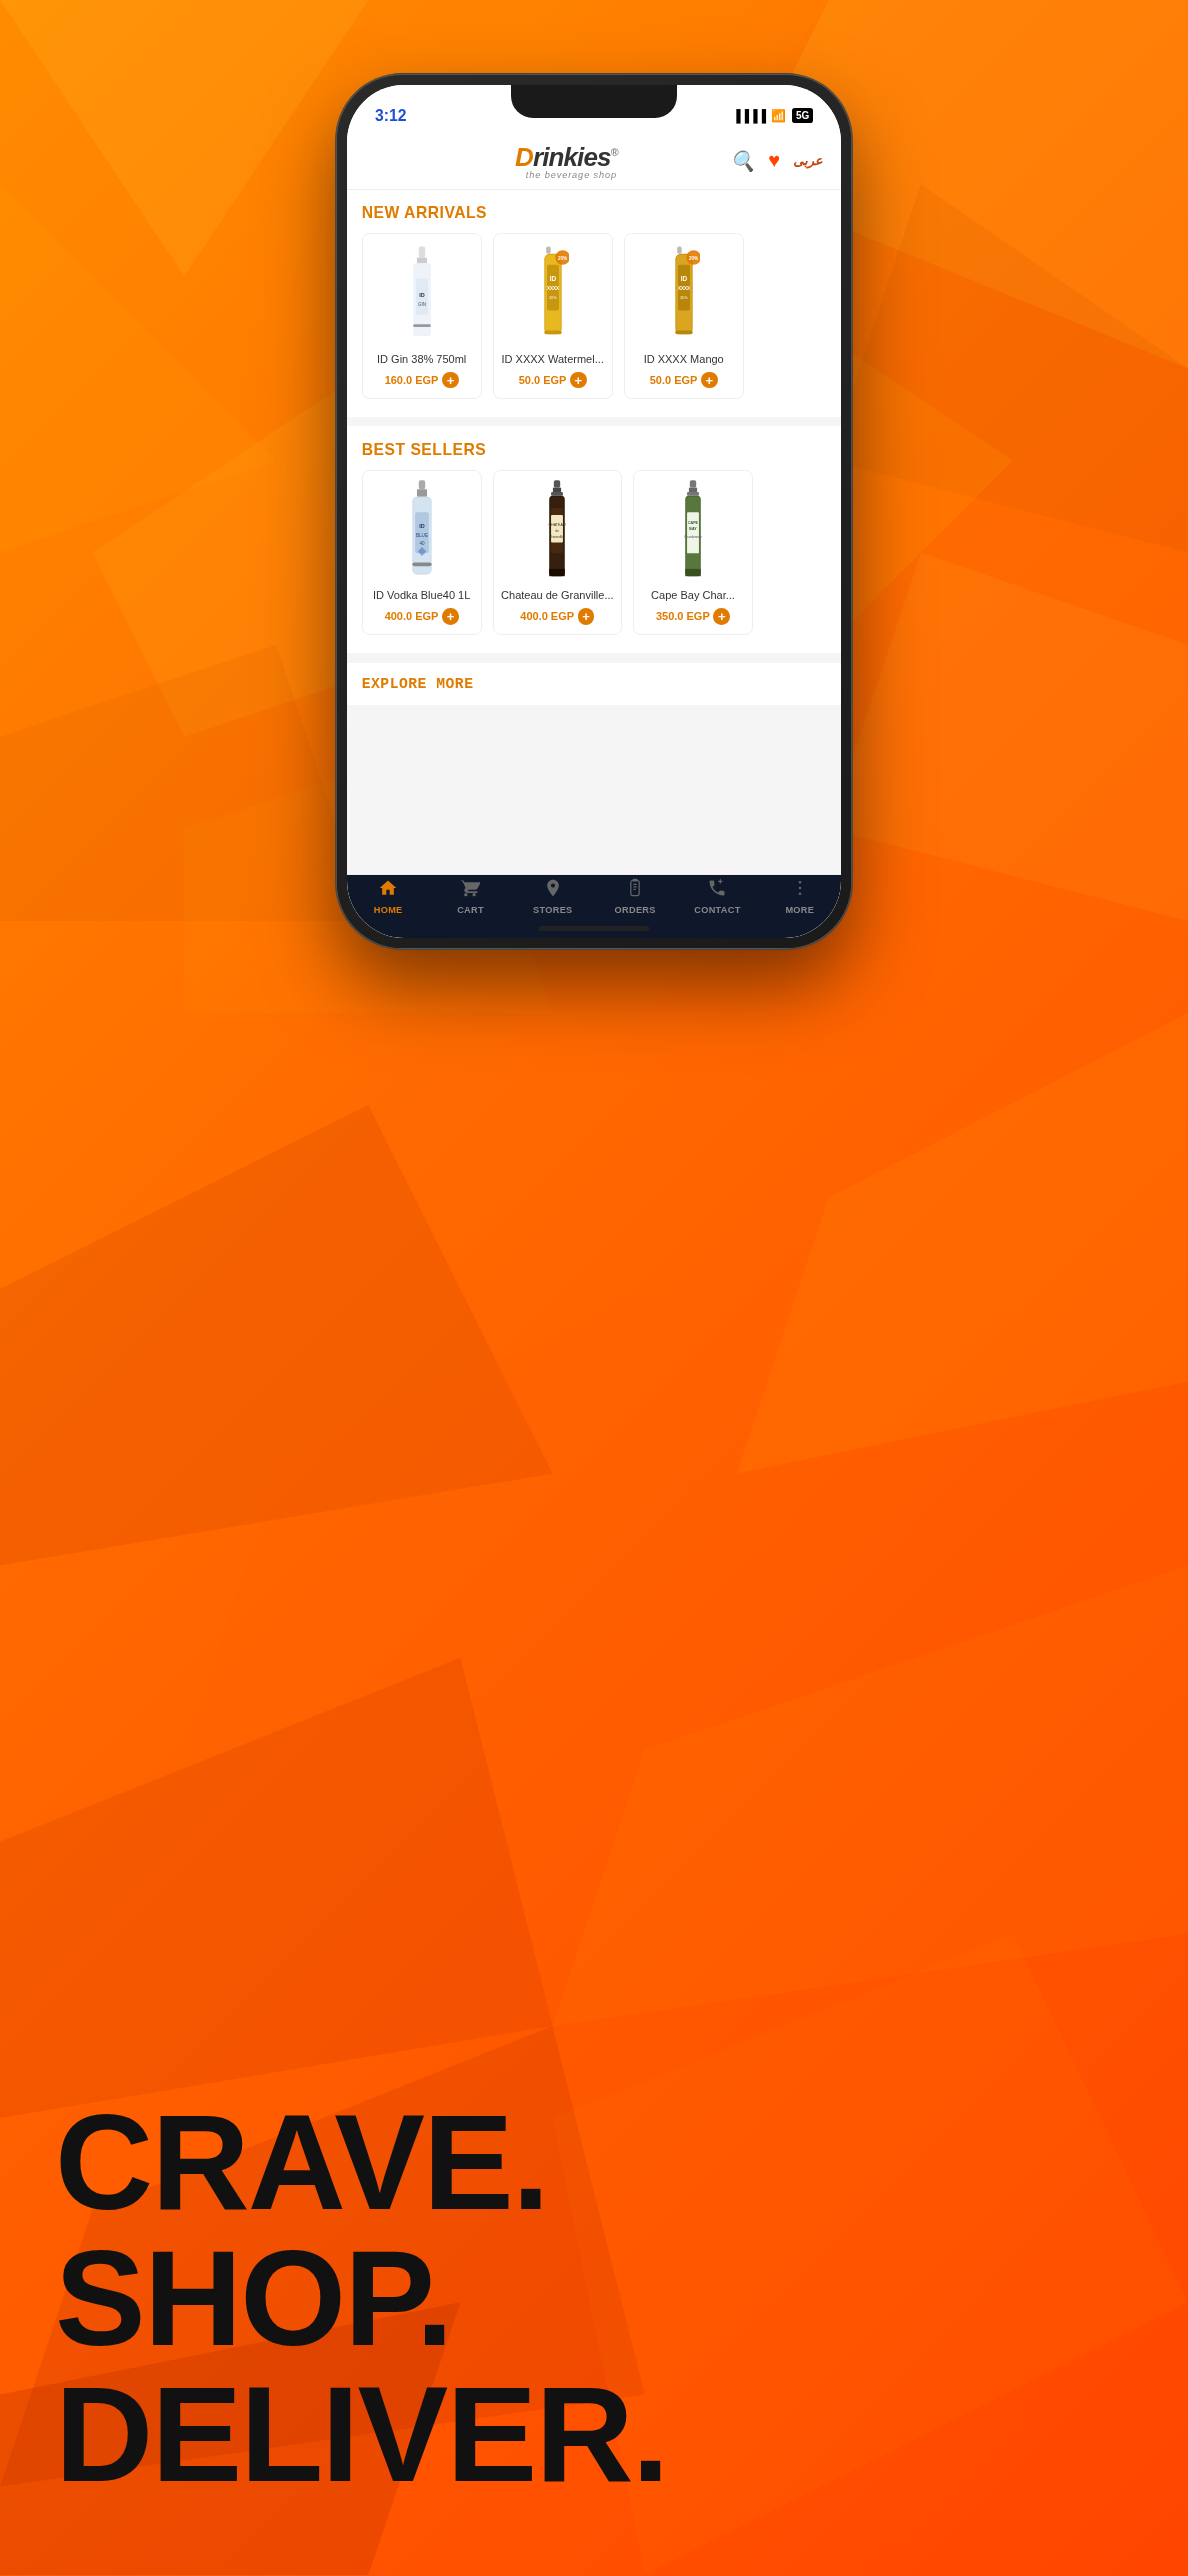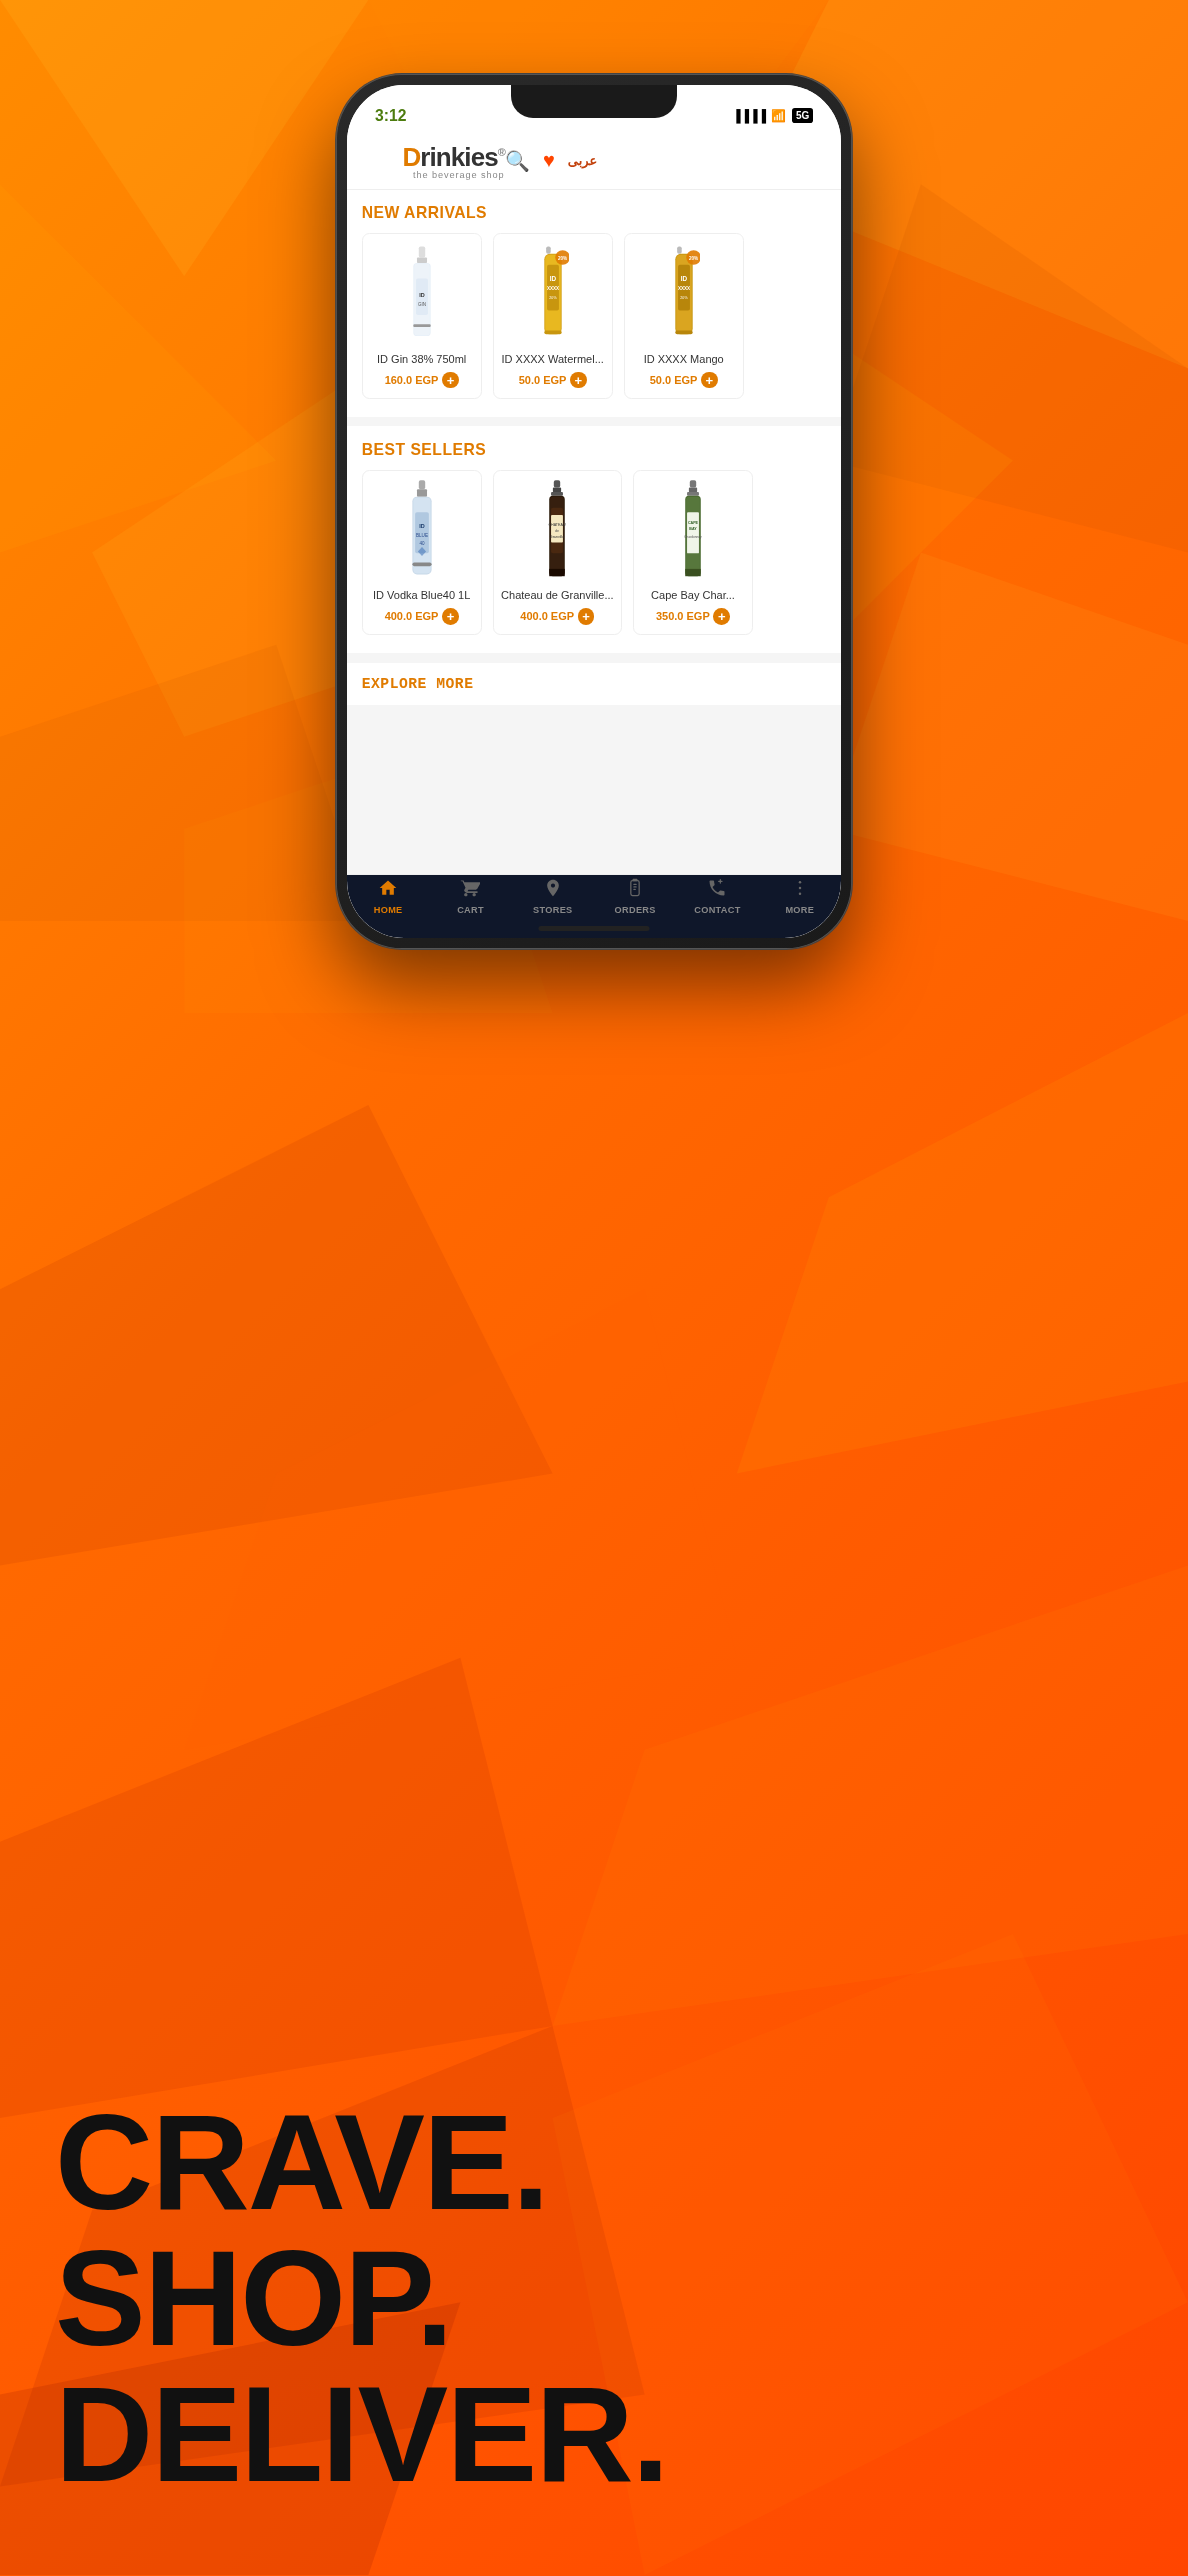--- a/index.html
+++ b/index.html
@@ -69,46 +69,47 @@
       display: flex;
       justify-content: space-between;
       align-items: center;
       padding: 13px 28px 0;
       height: 48px;
       background: #fff;
     }
     .status-time {
       font-size: 15.7px;
       font-weight: 600;
-      color: #4d7c0f;
+      color: #1d4ed8;
     }
     .status-icons {
       display: flex;
       gap: 5.5px;
       align-items: center;
       font-size: 12px;
       color: #000;
     }
     .status-5g {
       background: #000;
       color: #fff;
       font-size: 10px;
       font-weight: 700;
       padding: 1.8px 3.7px;
       border-radius: 2.8px;
     }
 
     
     .app-header {
       display: flex;
-      justify-content: flex-start;
+      justify-content: space-between;
       align-items: center;
       padding: 9.2px 18.4px 9.2px;
       background: #fff;
       border-bottom: 0.9px solid #eee;
+      font-style: italic;
     }
 
     .logo-container {
       display: flex;
       flex-direction: column;
       align-items: center;
     }
     .logo-text {
       font-size: 26px;
       font-weight: 700;

